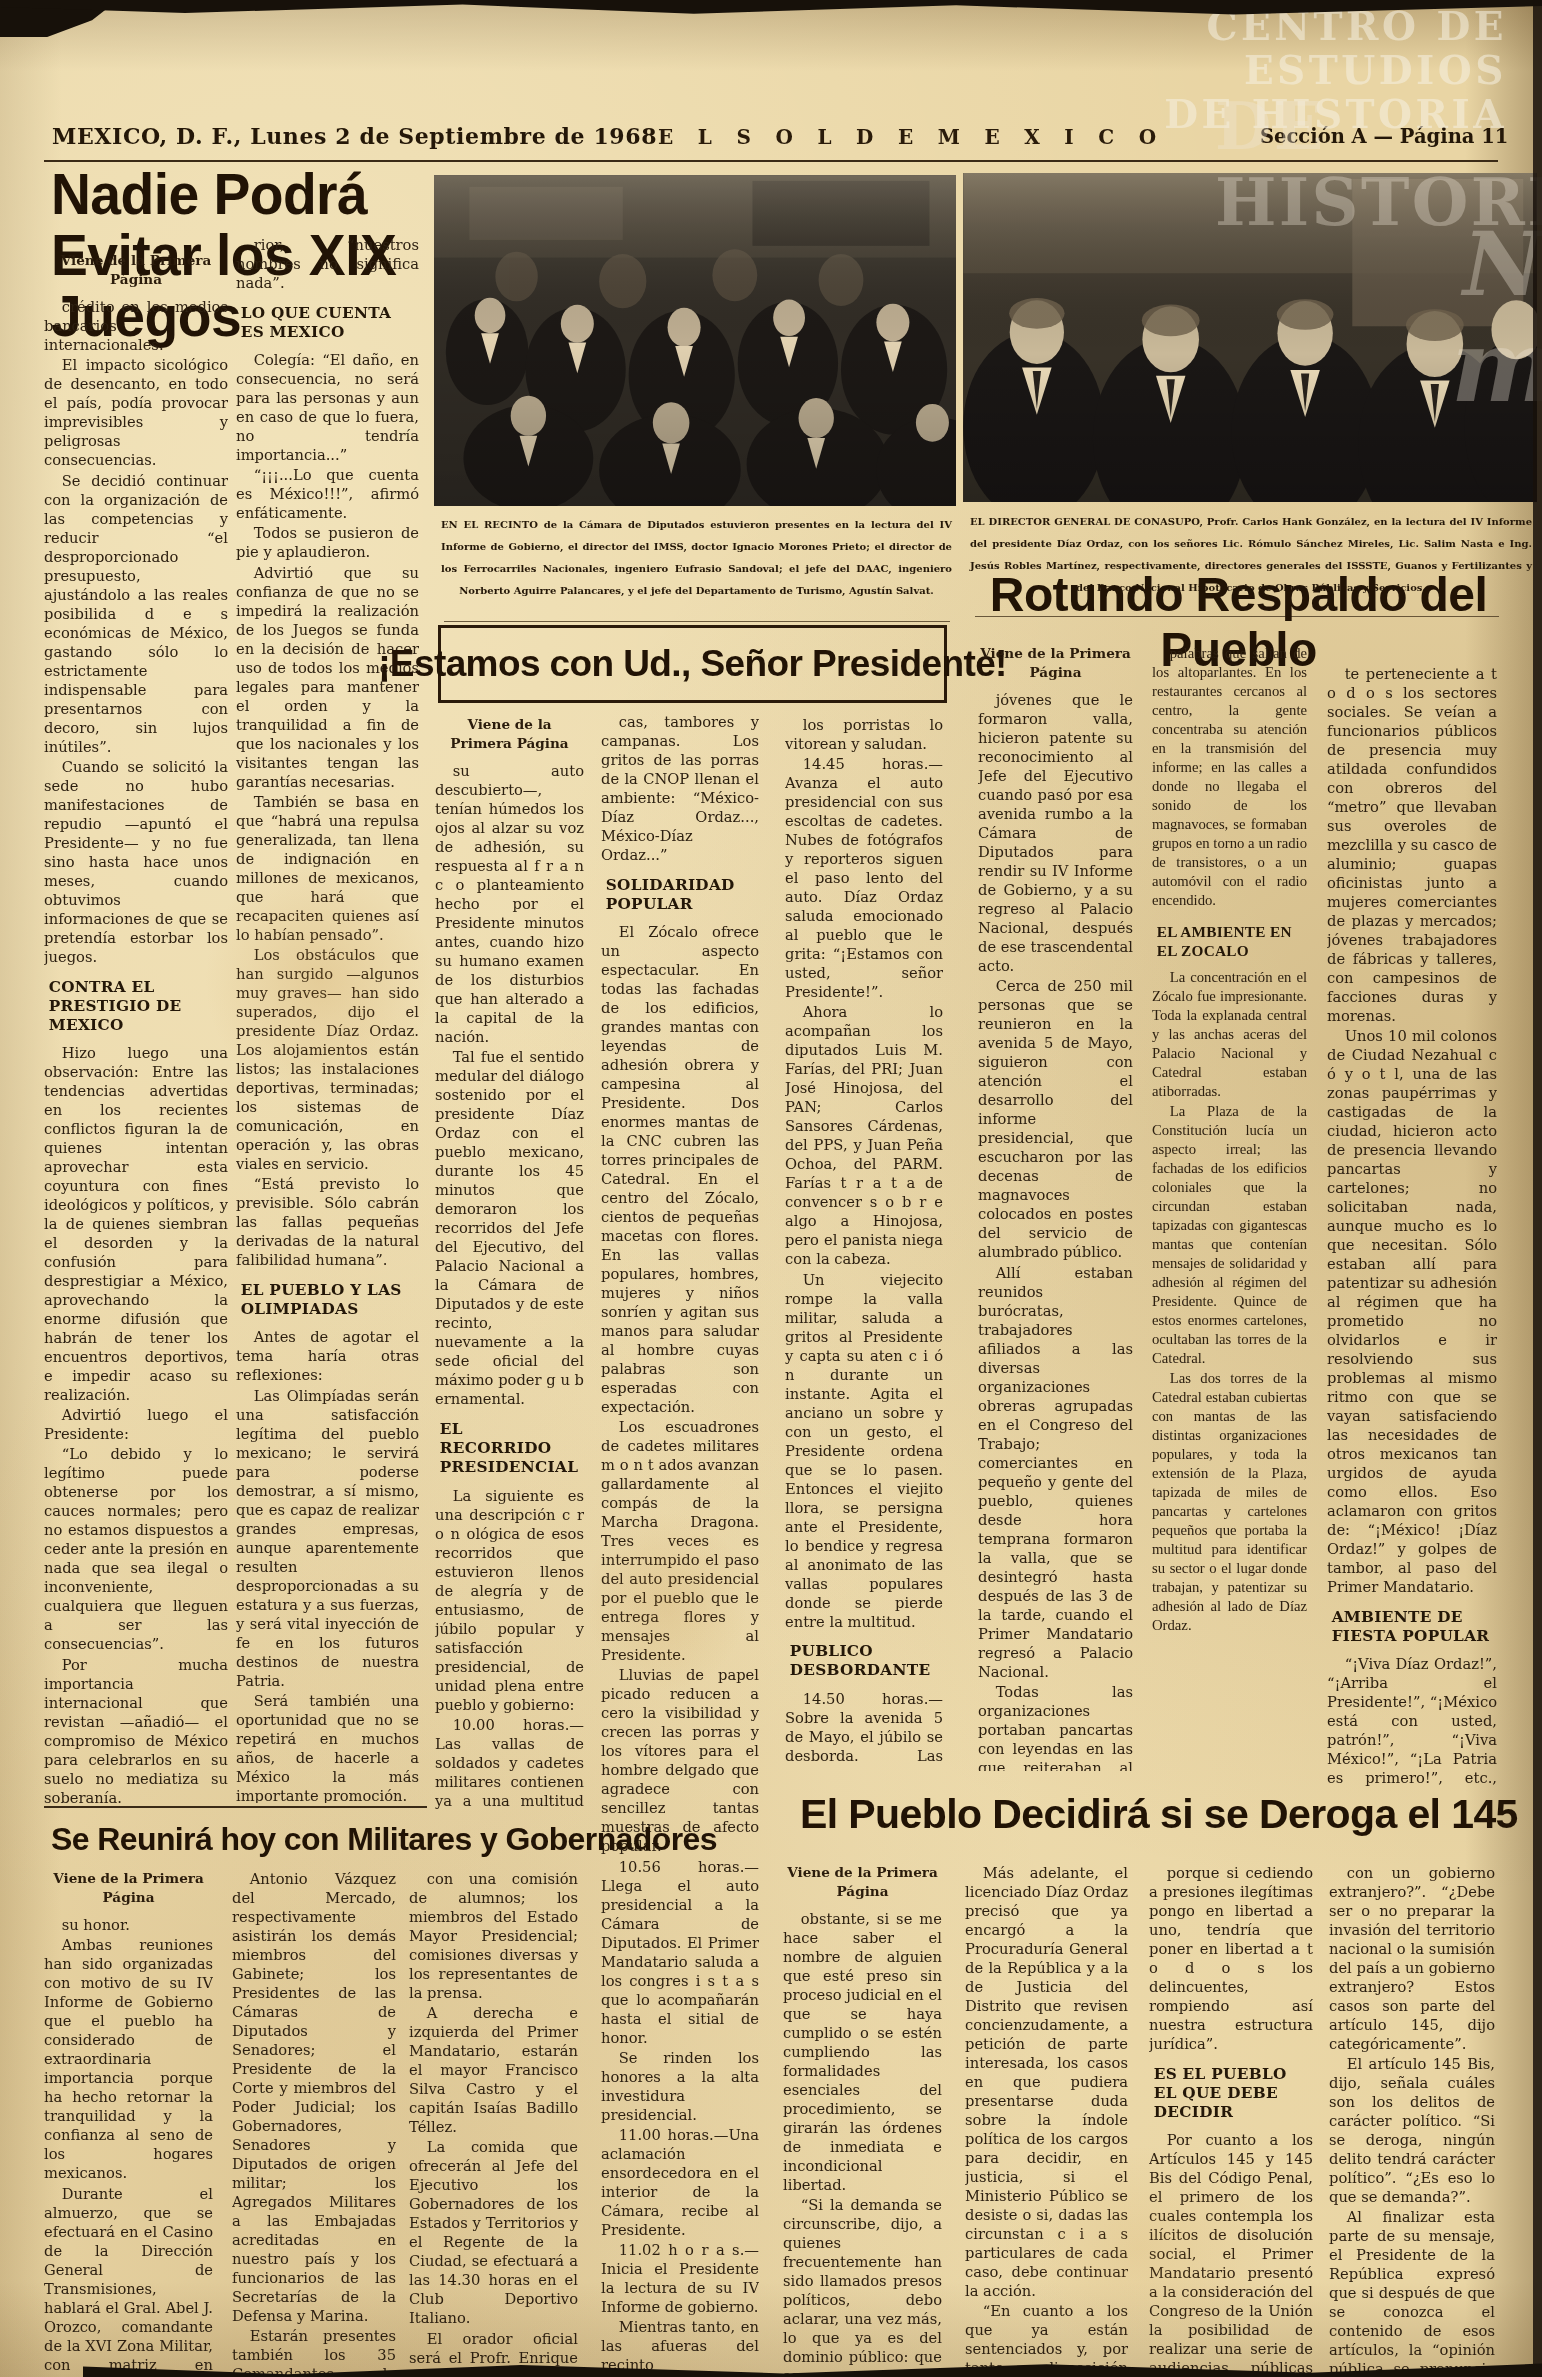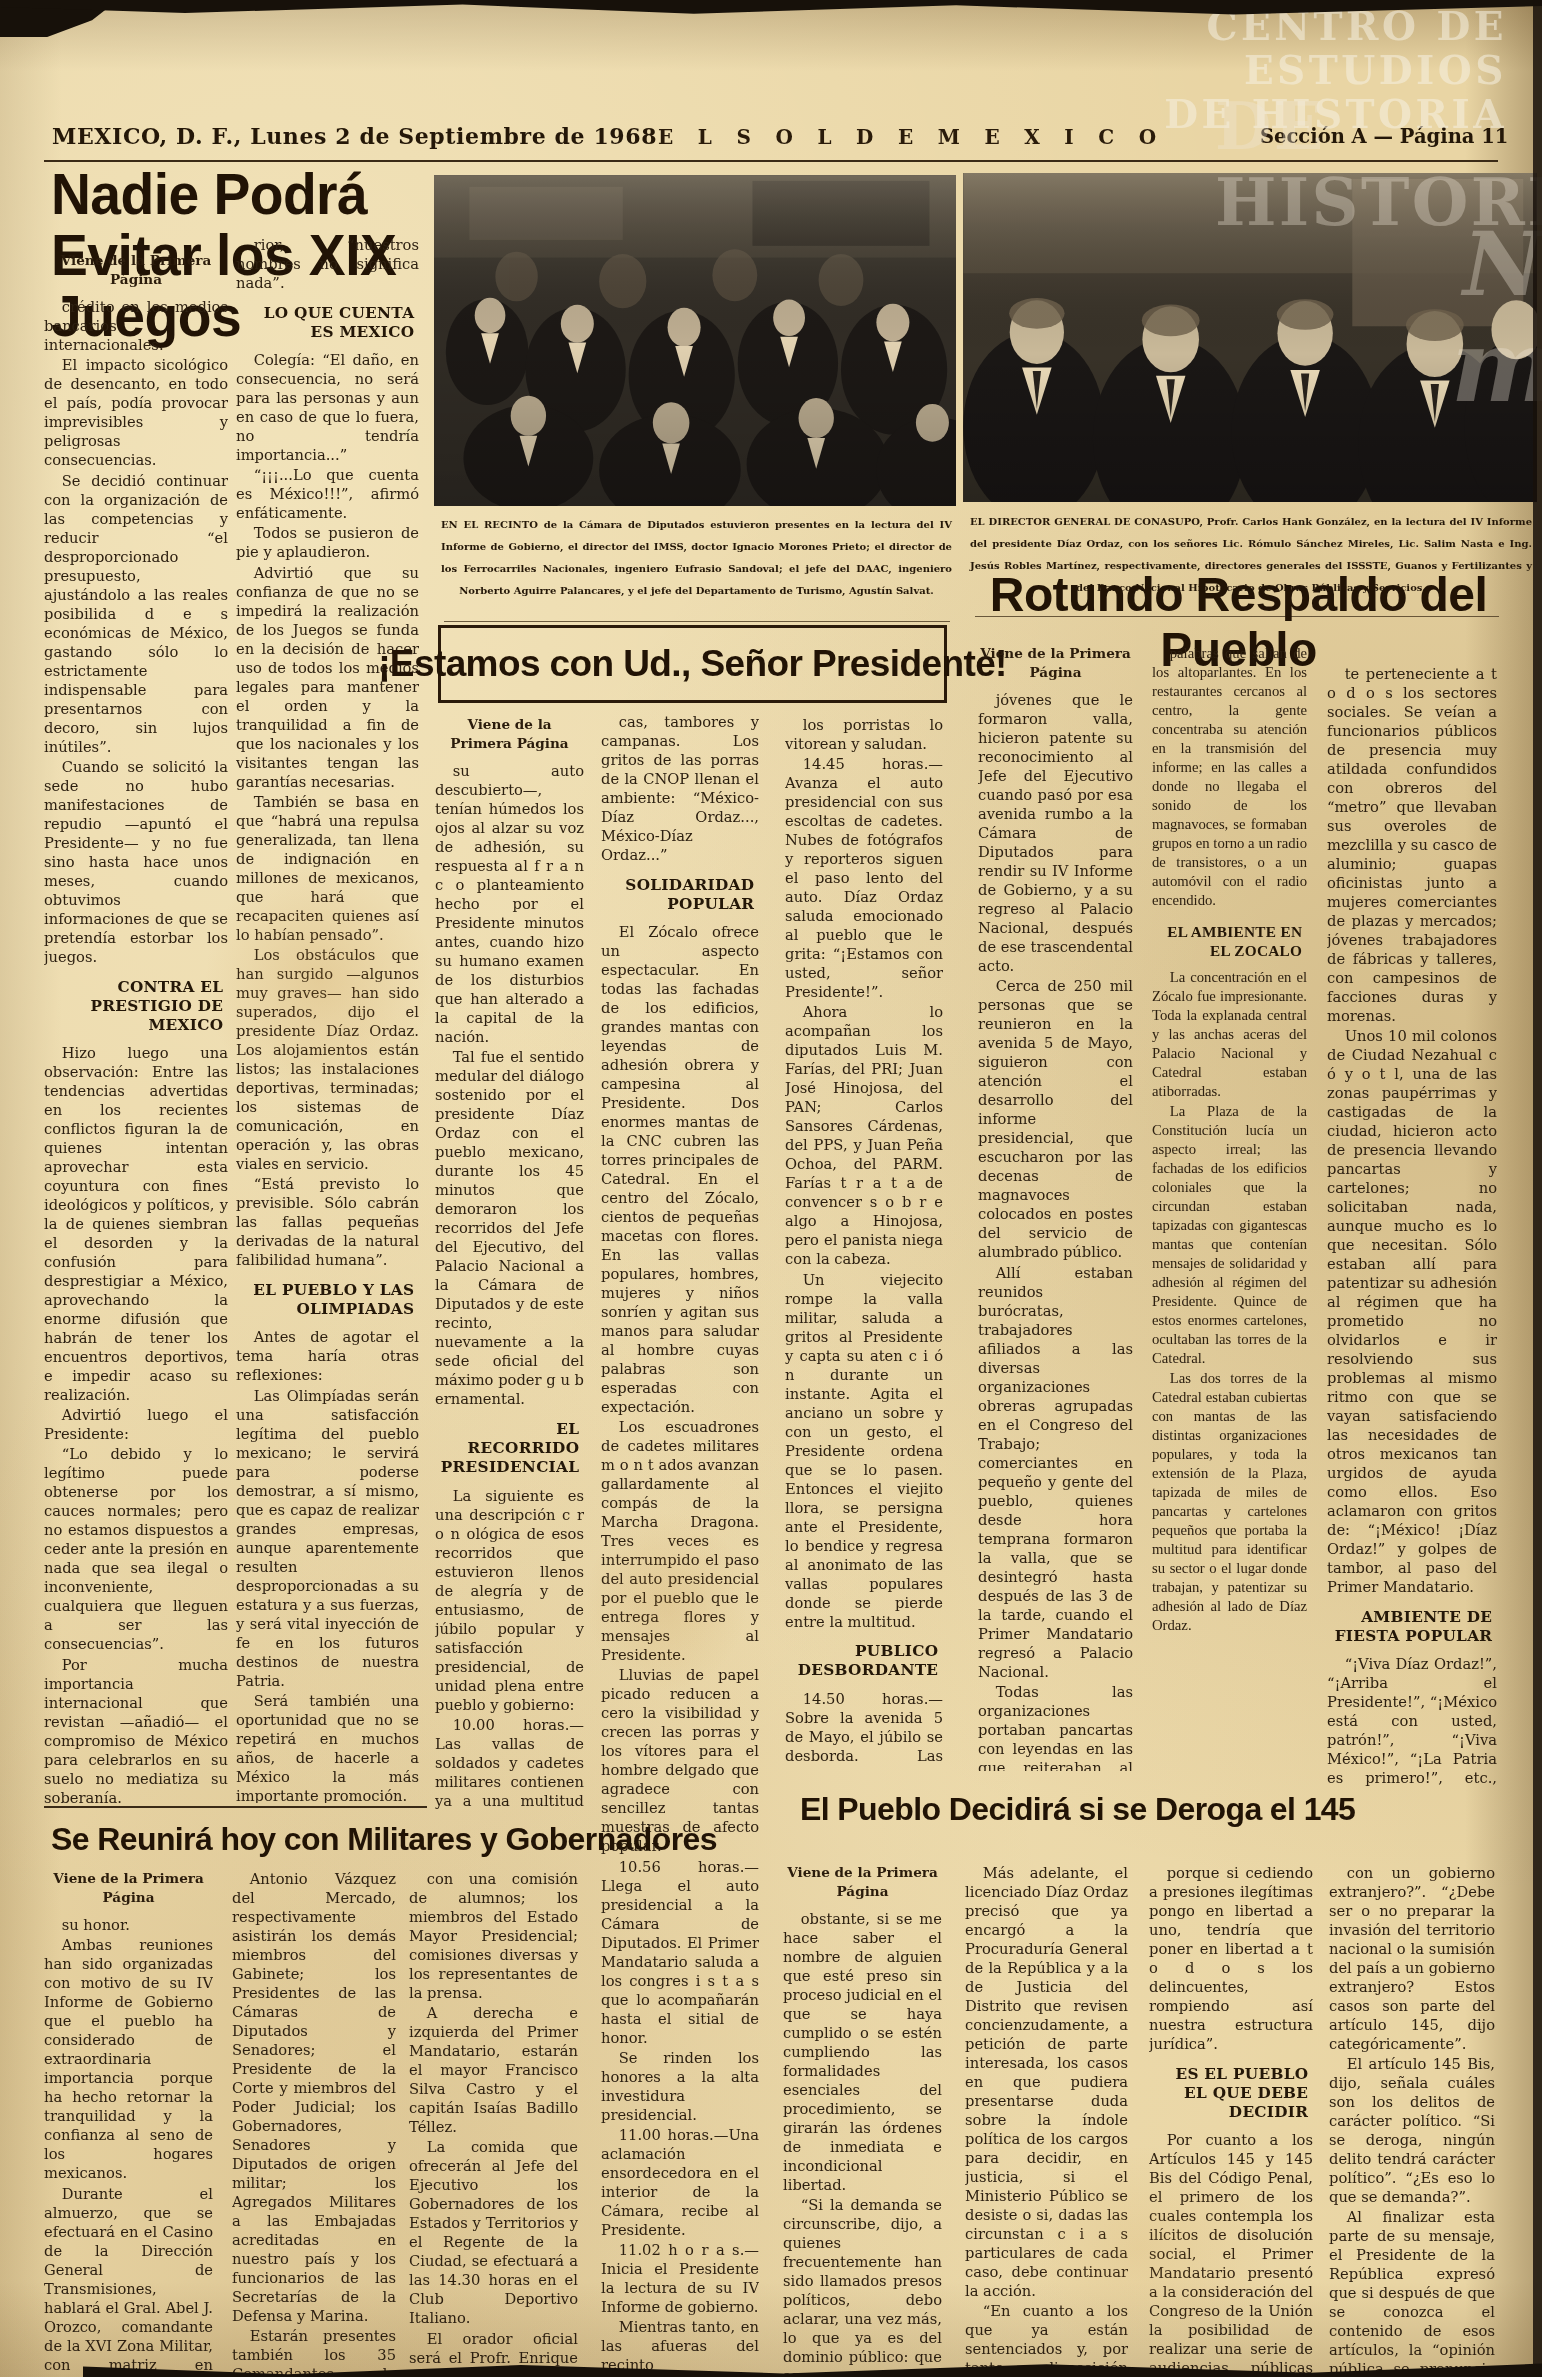--- a/index.html
+++ b/index.html
@@ -19,26 +19,26 @@
   .masthead{font-weight:bold;font-size:20px;letter-spacing:8.8px;color:#2a1b0a;}
   .sectionpage{font-weight:bold;font-size:19.5px;color:#241708;}
   .hrule{background:#3a2a16;height:1.8px;}
   .thinrule{background:#4a3820;height:1.2px;opacity:.8;}
   
   .h-sans{font-family:"Liberation Sans", sans-serif;font-weight:bold;color:#211305;letter-spacing:-1.2px;}
   .h-nadie{font-size:57px;line-height:61px;letter-spacing:-0.6px;transform:scaleX(.97);transform-origin:left;}
   .h-box{border:3.5px solid #2a1a0a;display:flex;align-items:center;justify-content:center;}
   .h-estamos{font-size:37px;letter-spacing:-0.6px;white-space:nowrap;}
   .h-rotundo{font-size:48px;text-align:center;letter-spacing:-0.6px;}
-  .h-decidira{font-size:32px;letter-spacing:-0.6px;white-space:nowrap;}
+  .h-decidira{font-size:41px;letter-spacing:-0.6px;white-space:nowrap;}
   .h-reunira{font-size:32px;letter-spacing:-0.6px;white-space:nowrap;}
   
   .col{overflow:hidden;font-size:14.7px;line-height:19px;text-align:justify;}
   .para{margin:0 0 1.2px 0;text-indent:17.7px;}
-  .subhead{font-size:15.3px;font-weight:bold;text-align:right;letter-spacing:0.3px;
+  .subhead{font-size:15.3px;font-weight:bold;text-align:left;letter-spacing:0.3px;
     margin:11.8px 4.7px 8.3px;line-height:19px;color:#241708;}
   .kicker{font-weight:bold;font-size:13.6px;text-align:center;margin:0 0 8.3px;color:#2b1c0c;}
   
   .caption{font-weight:bold;font-size:10px;line-height:22px;text-align:justify;
     text-align-last:center;color:#241708;}
   
   .photo{background:#32291e;overflow:hidden;box-shadow:0 0 0 1.2px #5a4426 inset;filter:sepia(.25) contrast(.96);}
   
   .wm{font-family:"DejaVu Serif", serif;color:rgba(246,240,226,.55);font-weight:bold;
     letter-spacing:3.5px;pointer-events:none;}

